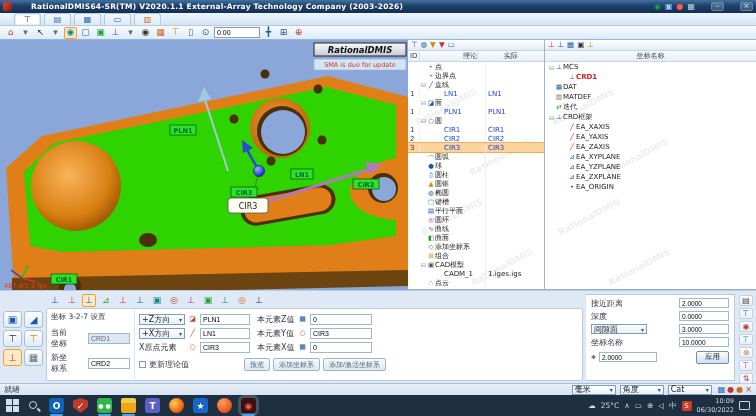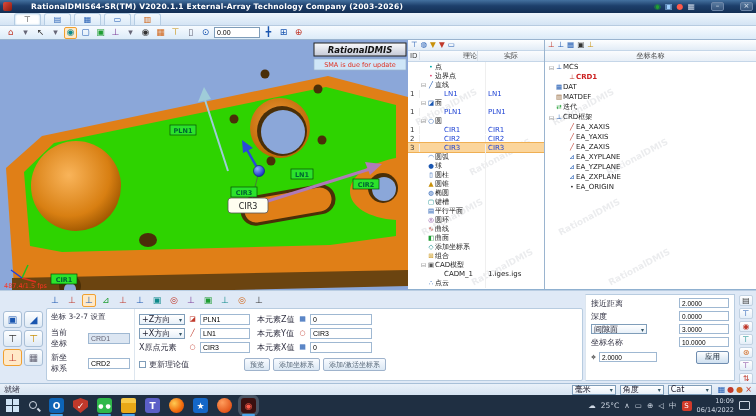--- a/index.html
+++ b/index.html
@@ -884,17 +884,17 @@
 
     <i class="tri" data-name="chevron-up-icon">∧</i>
         <i class="tri" data-name="display-icon">▭</i>
         <i class="tri" data-name="network-icon">⊕</i>
         <i class="tri" data-name="volume-icon">◁</i>
         <i class="tri" data-name="ime-chinese-icon">中</i>
         <i class="tri" data-name="sogou-input-icon" data-boxed="1">S</i>
       </span>
     <span class="clock" data-name="clock">
       <span data-name="time">10:09</span><br>
-      <span data-name="date">06/14/2022</span>
+      <span data-name="date">06/30/2022</span>
     </span>
     <span class="notif" data-name="notification-center-icon"></span>
   </span>
 </div>
 
 </body></html>

